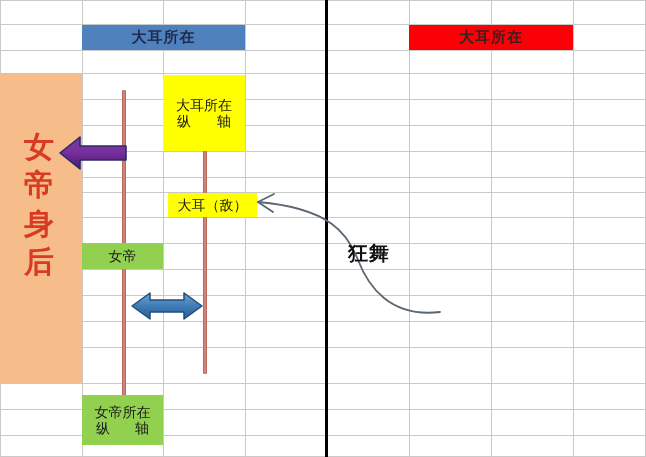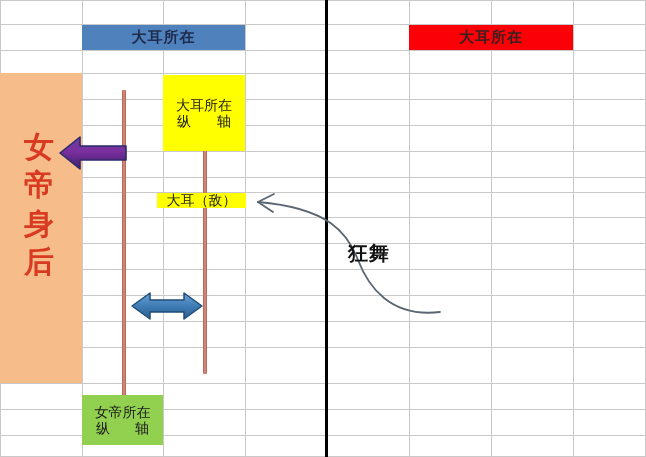--- a/index.html
+++ b/index.html
@@ -195,24 +195,27 @@
   <div class="block block-yellow" style="left:163px; top:75px; width:82px; height:76px;">
     <div class="axis-label-inner">
       <span class="axis-line-1">大耳所在</span>
       <span class="axis-line-2">
         <span>纵</span>
         <span>轴</span>
       </span>
     </div>
   </div>
 
-  <div class="block block-yellow" style="left:157px; top:193px; width:89px; height:15px; font-size:14px;">
+  <div class="block block-yellow" style="left:168px; top:193px; width:89px; height:24px; font-size:14px;">
     <span>大耳（敌）</span>
   </div>
 
+  <div class="block block-green" style="left:82px; top:243px; width:81px; height:26px; font-size:14px;">
+    <span>女帝</span>
+  </div>
 
   <div class="block block-green" style="left:82px; top:395px; width:81px; height:50px;">
     <div class="axis-label-inner">
       <span class="axis-line-1">女帝所在</span>
       <span class="axis-line-2">
         <span>纵</span>
         <span>轴</span>
       </span>
     </div>
   </div>

